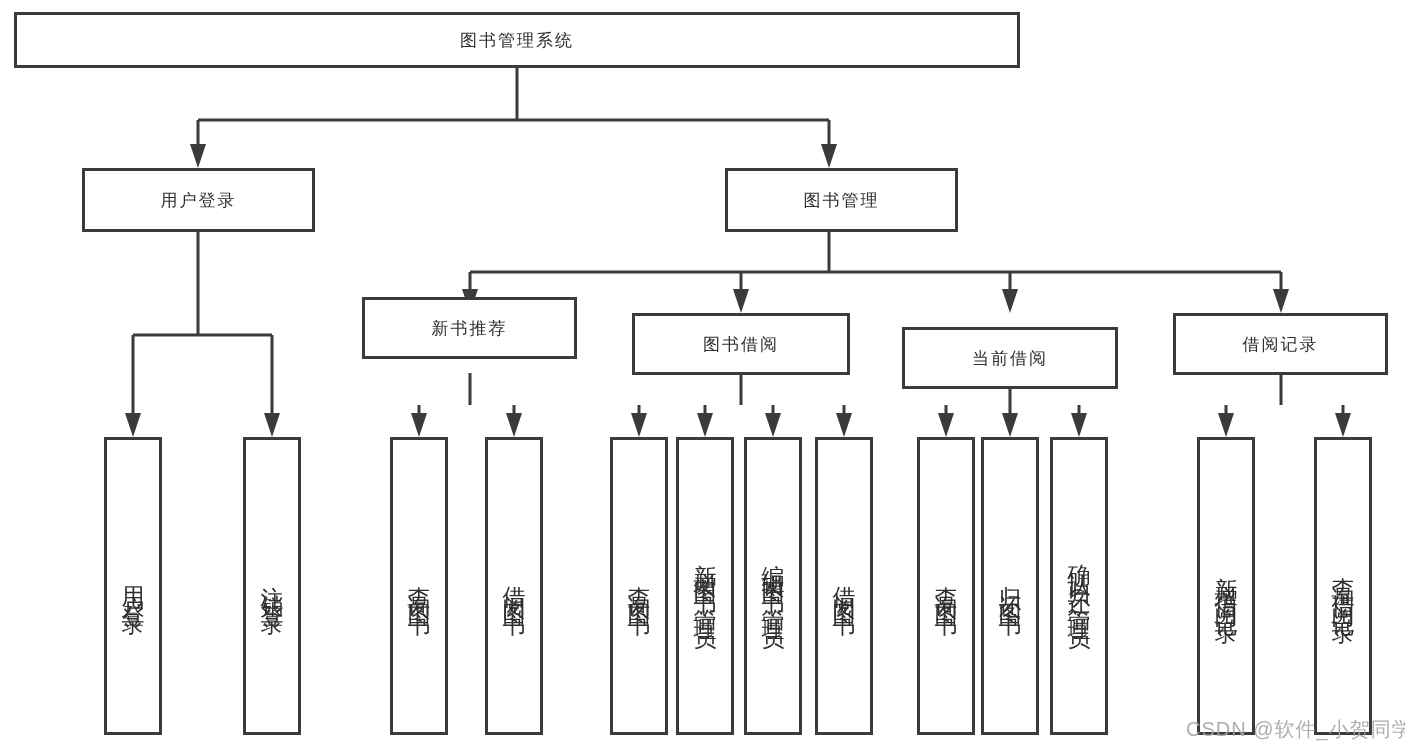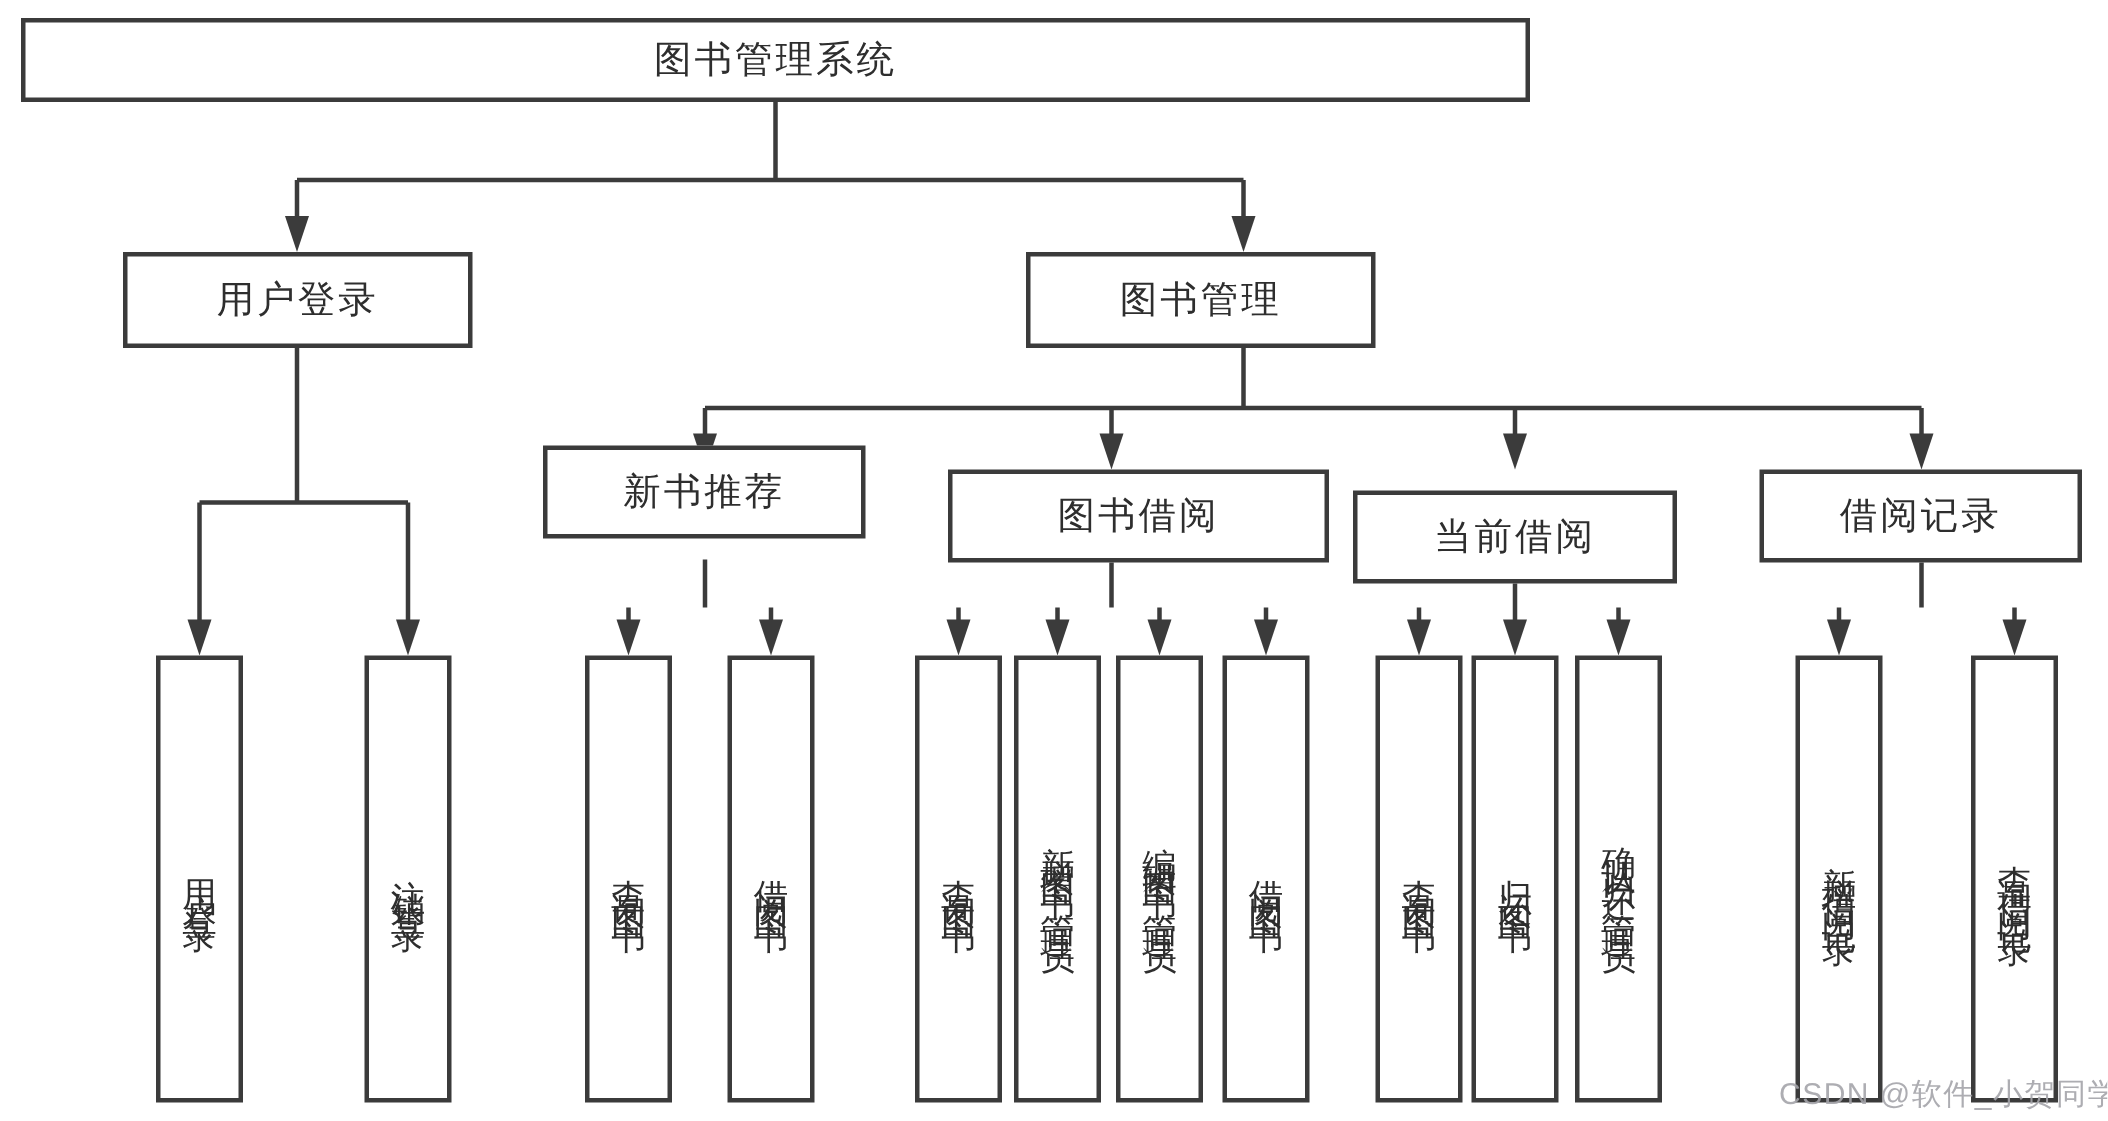--- a/index.html
+++ b/index.html
@@ -5,33 +5,33 @@
   html,body{margin:0;padding:0;background:#ffffff;}
   .stage{
     position:relative;width:1405px;height:747px;background:#ffffff;overflow:hidden;
     font-family:"Liberation Sans","DejaVu Sans",sans-serif;
   }
   svg.wires{position:absolute;left:0;top:0;z-index:1;}
   .node{
     position:absolute;box-sizing:border-box;z-index:2;
     border:3px solid #3b3b3b;background:#ffffff;color:#2e2e2e;
     display:flex;align-items:center;justify-content:center;
-    font-size:25px;letter-spacing:2px;line-height:1;text-align:center;
+    font-size:17px;letter-spacing:2px;line-height:1;text-align:center;
   }
   .node.v{
     writing-mode:vertical-rl;letter-spacing:9px;font-size:23px;
   }
   
   #n-root{left:14px;top:12px;width:1006px;height:56px;}
   
   #n-user-login{left:82px;top:168px;width:233px;height:64px;}
-  #n-book-mgmt{left:684px;top:168px;width:233px;height:64px;}
+  #n-book-mgmt{left:725px;top:168px;width:233px;height:64px;}
   
   #n-newbook{left:362px;top:297px;width:215px;height:62px;}
-  #n-borrow{left:632px;top:313px;width:254px;height:62px;}
+  #n-borrow{left:632px;top:313px;width:218px;height:62px;}
   #n-current{left:902px;top:327px;width:216px;height:62px;}
   #n-records{left:1173px;top:313px;width:215px;height:62px;}
   
   .leaf{top:437px;width:58px;height:298px;}
   #l-a1{left:104px;} #l-a2{left:243px;}
   #l-b1{left:390px;} #l-b2{left:485px;}
   #l-c1{left:610px;} #l-c2{left:676px;} #l-c3{left:744px;} #l-c4{left:815px;}
   #l-d1{left:917px;} #l-d2{left:981px;} #l-d3{left:1050px;}
   #l-e1{left:1197px;} #l-e2{left:1314px;}
   .watermark{

